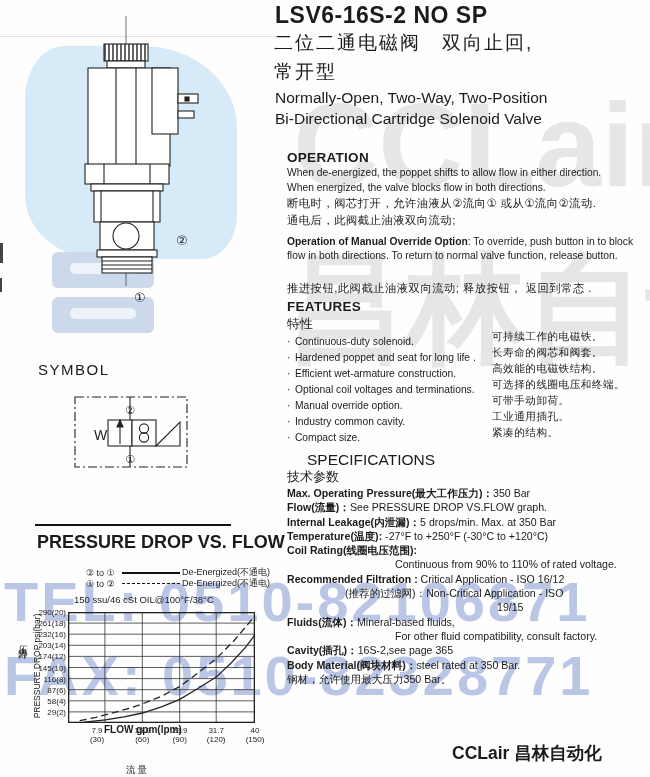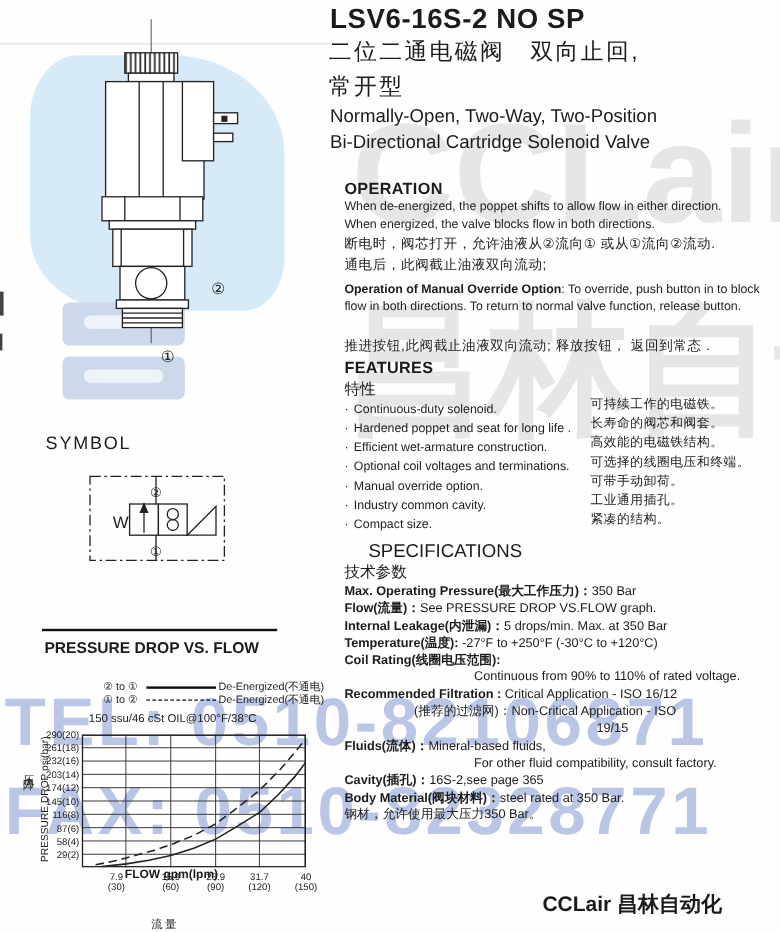--- a/index.html
+++ b/index.html
@@ -137,21 +137,21 @@
         <circle cx="72" cy="38.5" r="4.6"></circle>
         <circle cx="72" cy="47.5" r="4.6"></circle>
         <polygon points="84,56 108,32 108,56"></polygon>
       </g>
       <text x="22" y="50" font-size="14" fill="#222">W</text>
       <text x="58" y="24" font-size="11" fill="#222" text-anchor="middle">②</text>
       <text x="58" y="73" font-size="11" fill="#222" text-anchor="middle">①</text>
     </svg>
 
     <div class="hline" style="left:35px;top:524px;width:196px;height:2px;"></div>
-    <div class="abs" style="left:37px;top:532px;font-size:13px;font-weight:bold;">PRESSURE DROP VS. FLOW</div>
+    <div class="abs" style="left:37px;top:532px;font-size:18px;font-weight:bold;">PRESSURE DROP VS. FLOW</div>
 
     <div class="abs" style="left:86px;top:567px;">
       <div class="legend-row">
         <span class="legend-ports">② to ①</span>
         <span class="legend-swatch sw-solid"></span>
         <span>De-Energized(不通电)</span>
       </div>
       <div class="legend-row">
         <span class="legend-ports">① to ②</span>
         <span class="legend-swatch sw-dashed"></span>

